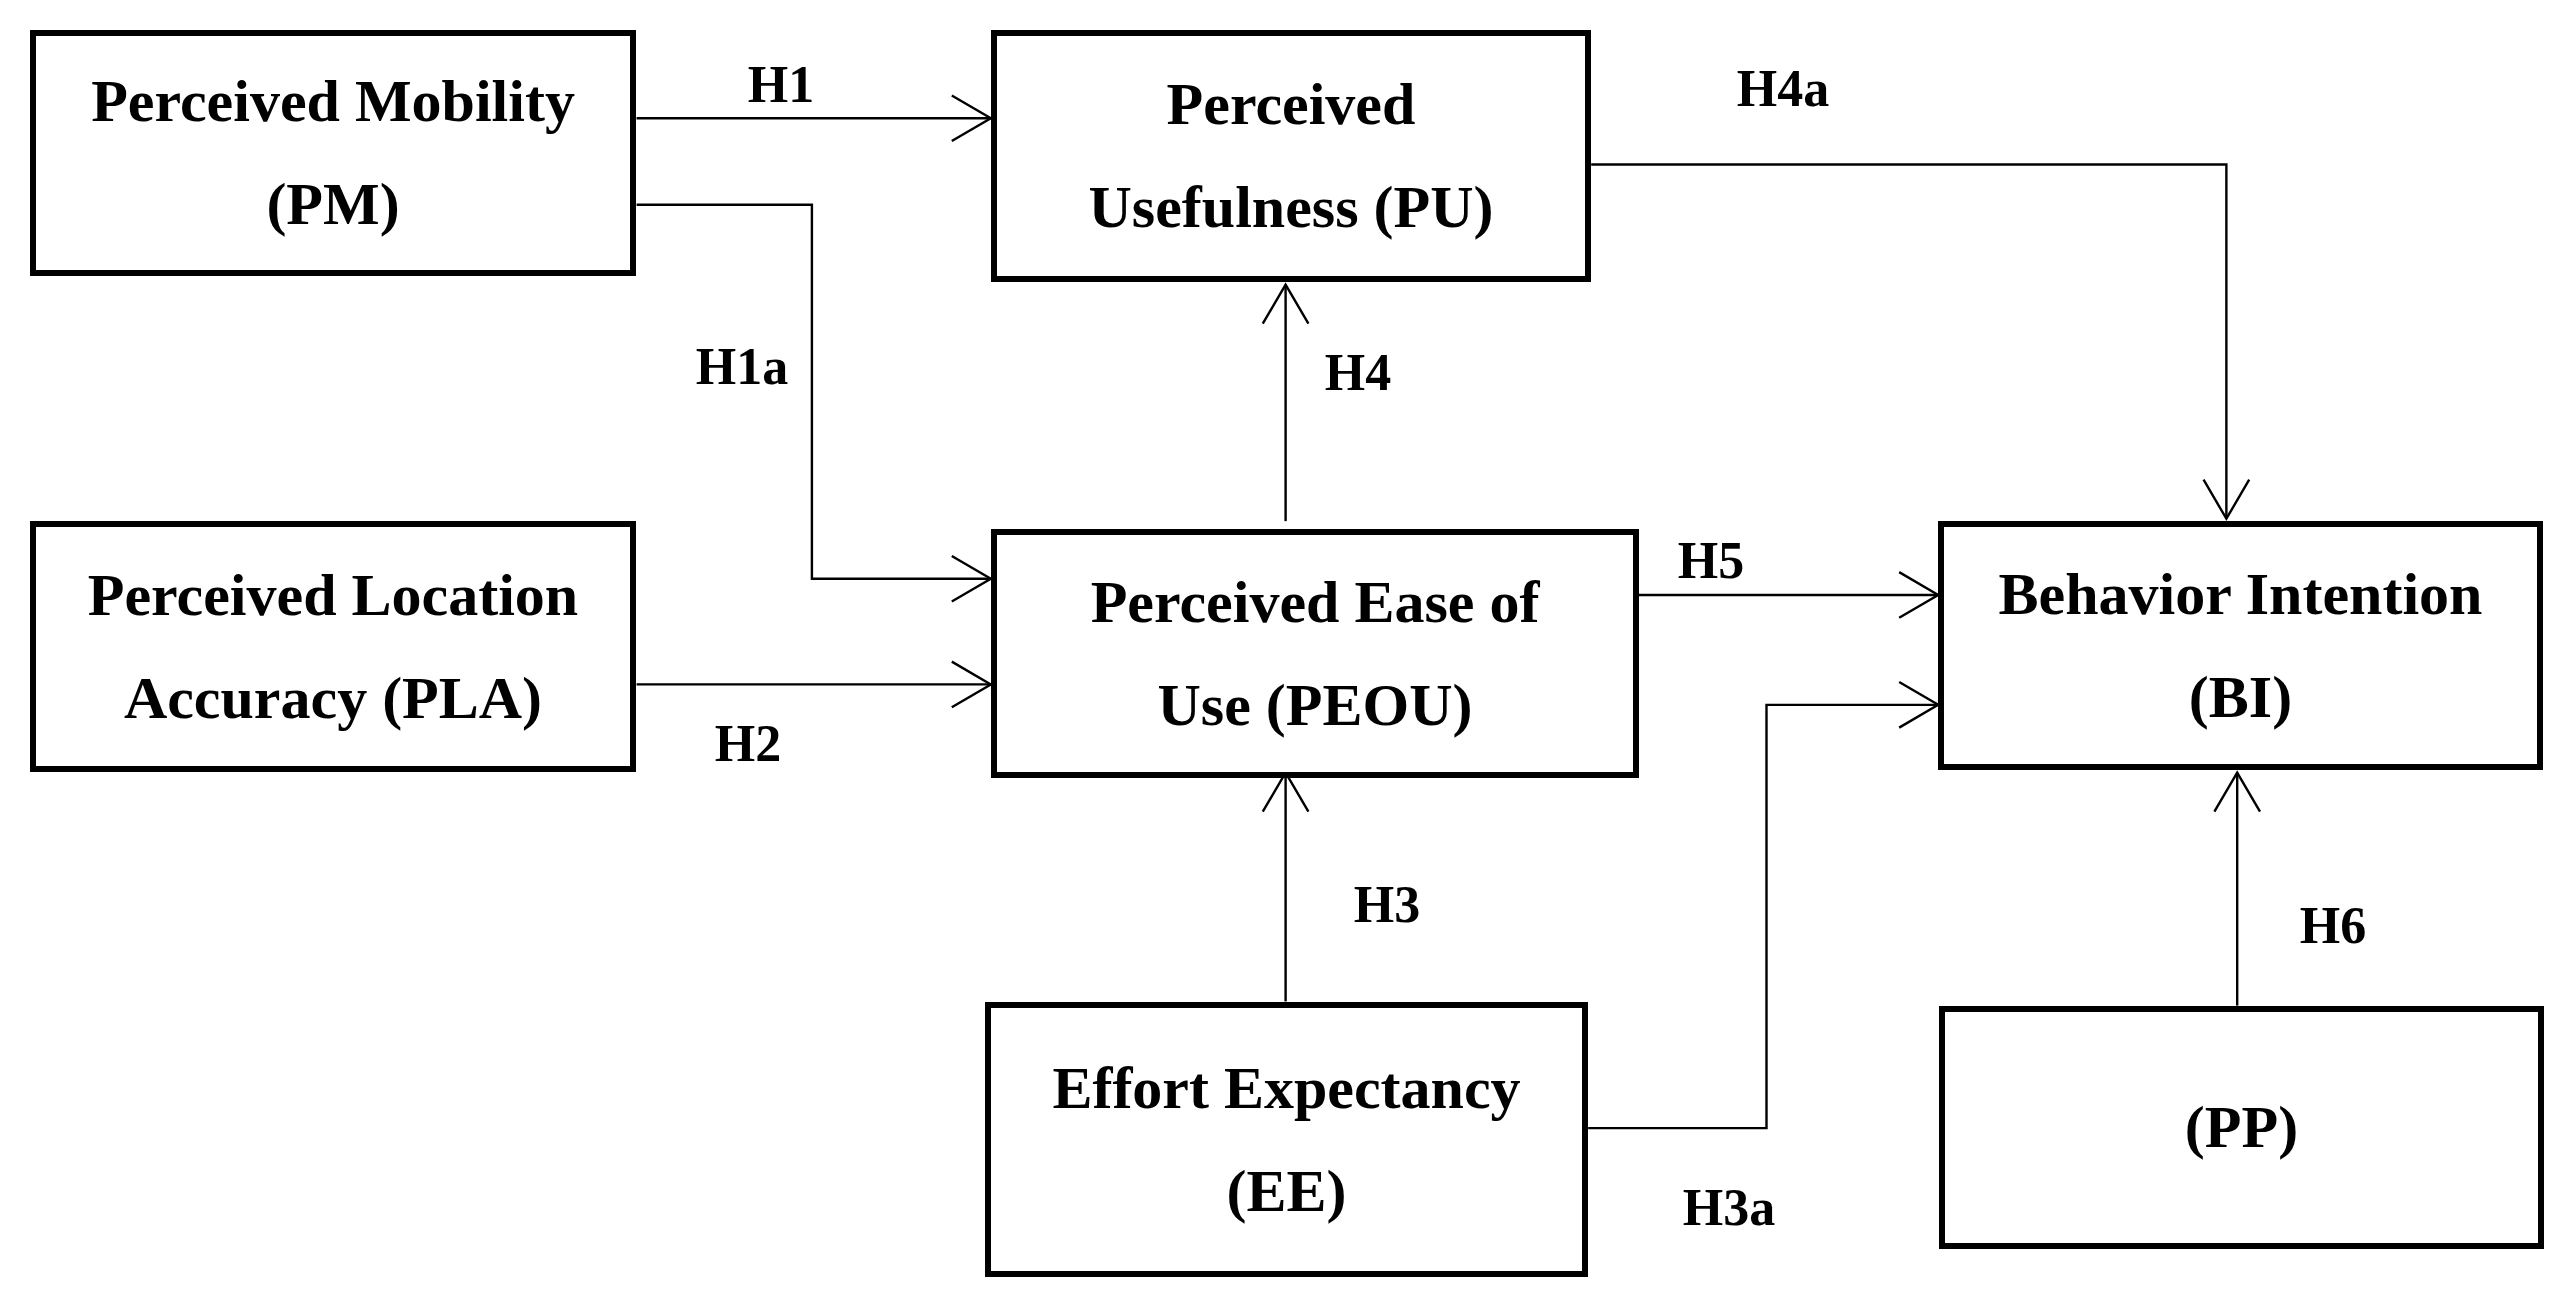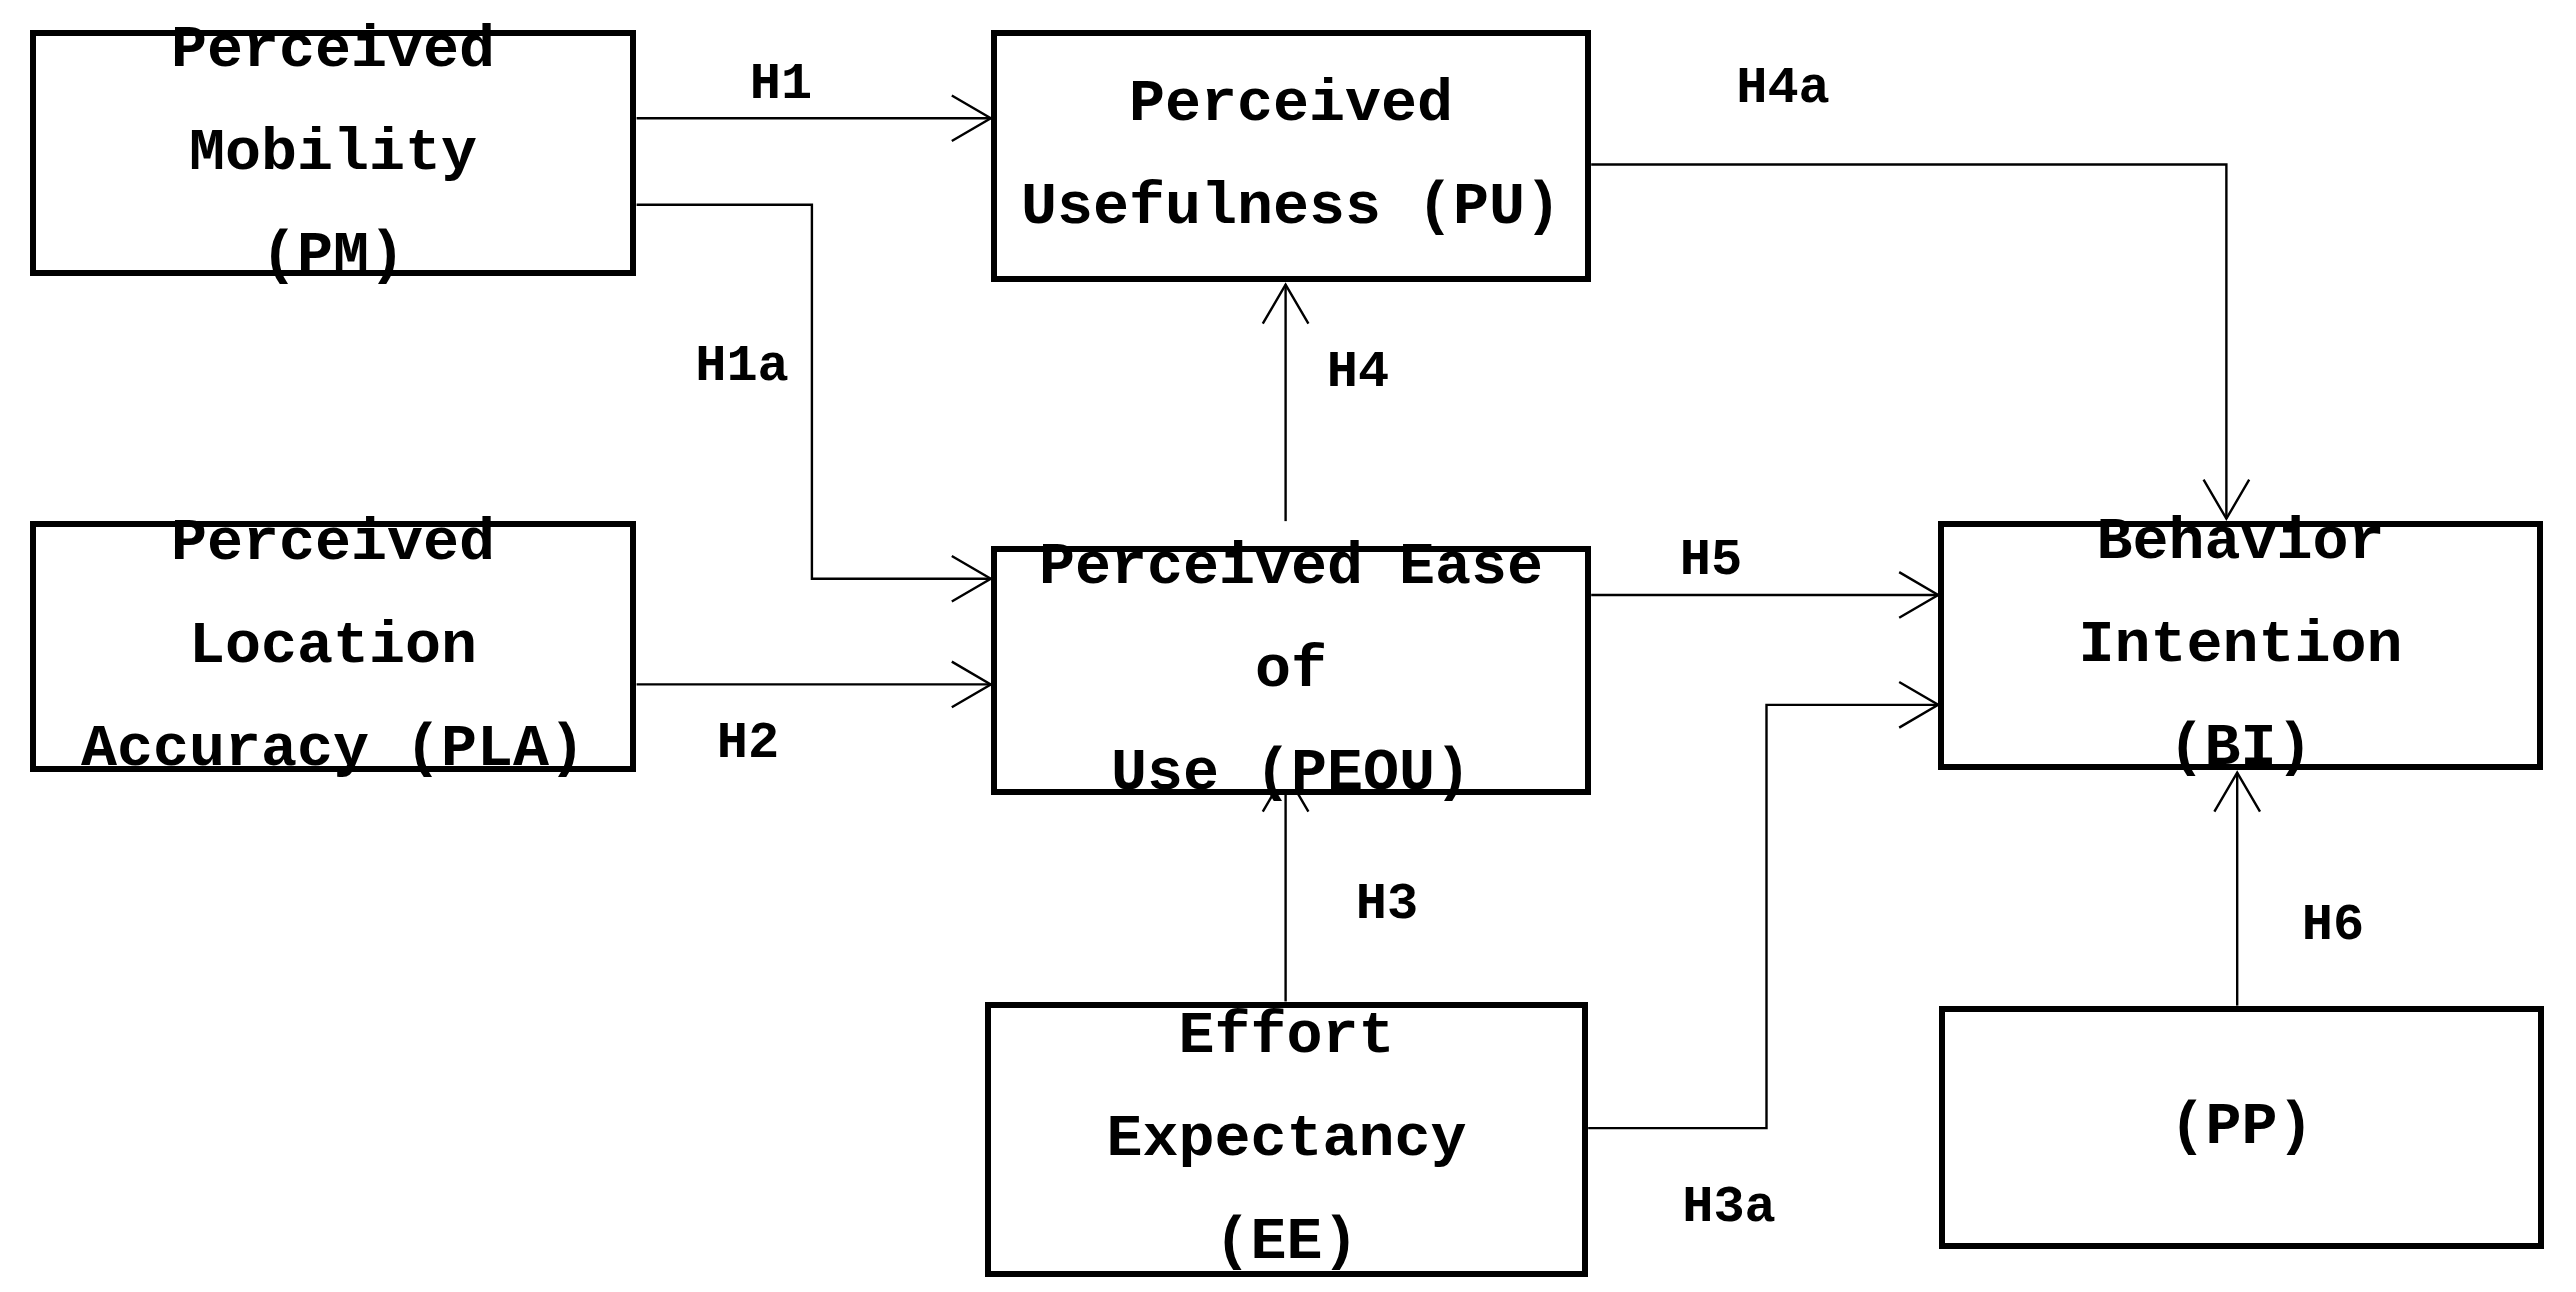--- a/index.html
+++ b/index.html
@@ -5,21 +5,21 @@
   html, body {
     margin: 0;
     padding: 0;
     background: #ffffff;
   }
   .canvas {
     position: relative;
     width: 2576px;
     height: 1292px;
     background: #ffffff;
-    font-family: Liberation Mono, monospace;
+    font-family: Liberation Serif, serif;
     overflow: hidden;
   }
   .connector-layer {
     position: absolute;
     left: 0;
     top: 0;
     width: 2576px;
     height: 1292px;
   }
   .node {
@@ -34,21 +34,21 @@
     text-align: center;
     font-weight: bold;
     font-size: 60px;
     line-height: 103px;
     color: #000000;
   }
   
   .node-pm   { left: 30px;   top: 30px;   width: 606px; height: 246px; }
   .node-pla  { left: 30px;   top: 521px;  width: 606px; height: 251px; }
   .node-pu   { left: 991px; top: 30px;   width: 600px; height: 252px; }
-  .node-peou { left: 991px; top: 546px;  width: 600px; height: 249px; }
+  .node-peou { left: 991px; top: 529px;  width: 648px; height: 249px; }
   .node-ee   { left: 985px; top: 1002px; width: 603px; height: 275px; align-items: center; }
   .node-bi   { left: 1938px; top: 521px;  width: 605px; height: 249px; }
   .node-pp   { left: 1939px; top: 1006px; width: 605px; height: 243px; }
 
   .edge-label {
     position: absolute;
     transform: translate(-50%, -50%);
     font-weight: bold;
     font-size: 52px;
     line-height: 63px;

